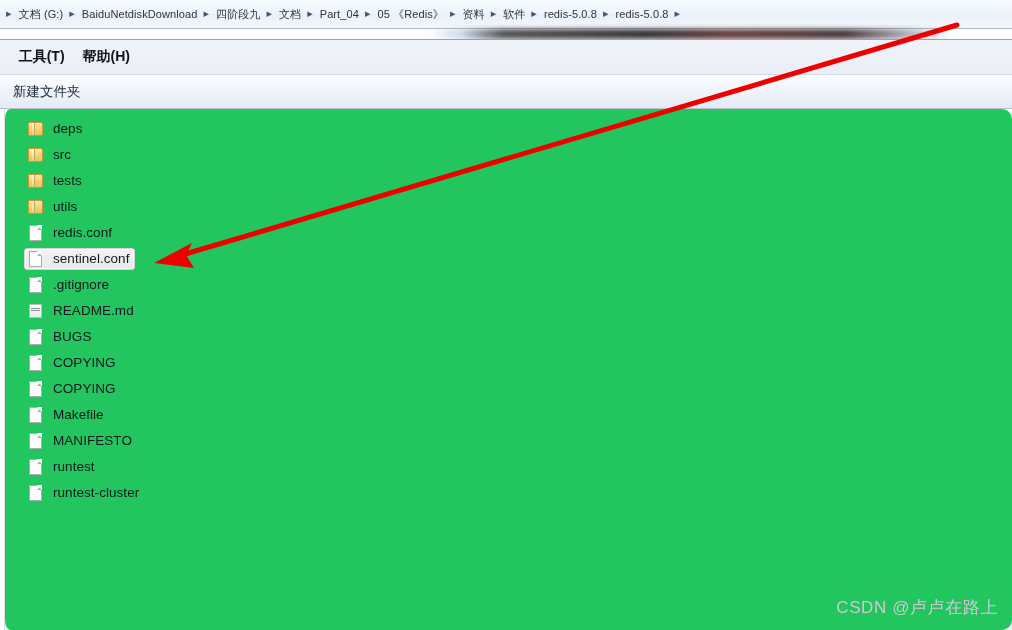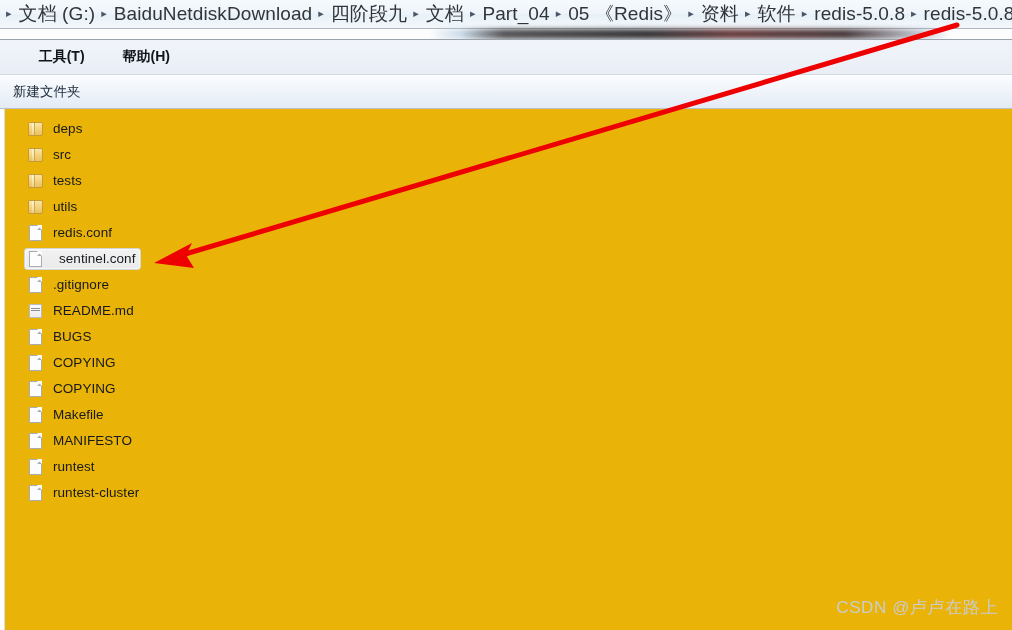--- a/index.html
+++ b/index.html
@@ -30,21 +30,21 @@
     white-space: nowrap;
   }
   .crumb-sep {
     color: #4a5665;
     font-size: 11px;
     padding: 0 5px 0 4px;
     line-height: 1;
     transform: translateY(-1px);
   }
   .crumb-text {
-    font-size: 19px;
+    font-size: 11px;
     color: #30353b;
     padding: 1px 2px;
     letter-spacing: 0.1px;
   }
   .crumb-item { display: inline-flex; align-items: center; }
 
   
   #blur-strip {
     position: absolute;
     left: 430px; top: 29px;
@@ -68,21 +68,20 @@
     left: 0; top: 39px;
     width: 1012px;
     height: 36px;
     background: linear-gradient(to bottom, #f0f4fa 0%, #e9eef6 100%);
     border-top: 1px solid #9aa2ac;
     border-bottom: 1px solid #d3dae3;
     box-sizing: border-box;
     display: flex;
     align-items: center;
     white-space: nowrap;
-    gap: 20px;
   }
   .menu-item {
     font-size: 14px;
     color: #111418;
     padding: 3px 9px;
     font-weight: 700;
   }
   .menu-item.partial {
     padding-left: 0;
     margin-left: -4px;
@@ -108,24 +107,25 @@
     color: #1c2a3a;
     padding: 2px 6px;
   }
 
   
   #filepane {
     position: absolute;
     left: 0; top: 109px;
     width: 1012px;
     height: 521px;
-    background: #eab308;
+    background: #22c55e;
     box-sizing: border-box;
     border-left: 5px solid #ffffff;
     overflow: hidden;
+    border-radius: 10px;
   }
   #pane-divider {
     position: absolute;
     left: 4px; top: 109px;
     width: 1px; height: 521px;
     background: #d9dde3;
   }
   #filelist {
     position: absolute;
     left: 19px; top: 9px;
@@ -140,21 +140,20 @@
     width: fit-content;
     border: 1px solid transparent;
     border-radius: 3px;
     box-sizing: border-box;
   }
   .file-row.selected {
     background: linear-gradient(to bottom, #f2f2f2 0%, #eaeaea 100%);
     border: 1px solid #d4d4d4;
     border-radius: 3px;
     box-shadow: 0 0 0 1px rgba(255,255,255,0.6) inset;
-    gap: 6px;
   }
   .file-label {
     font-size: 13.5px;
     color: #16191d;
     margin-left: 8px;
     line-height: 1;
     letter-spacing: 0.05px;
   }
 
   

